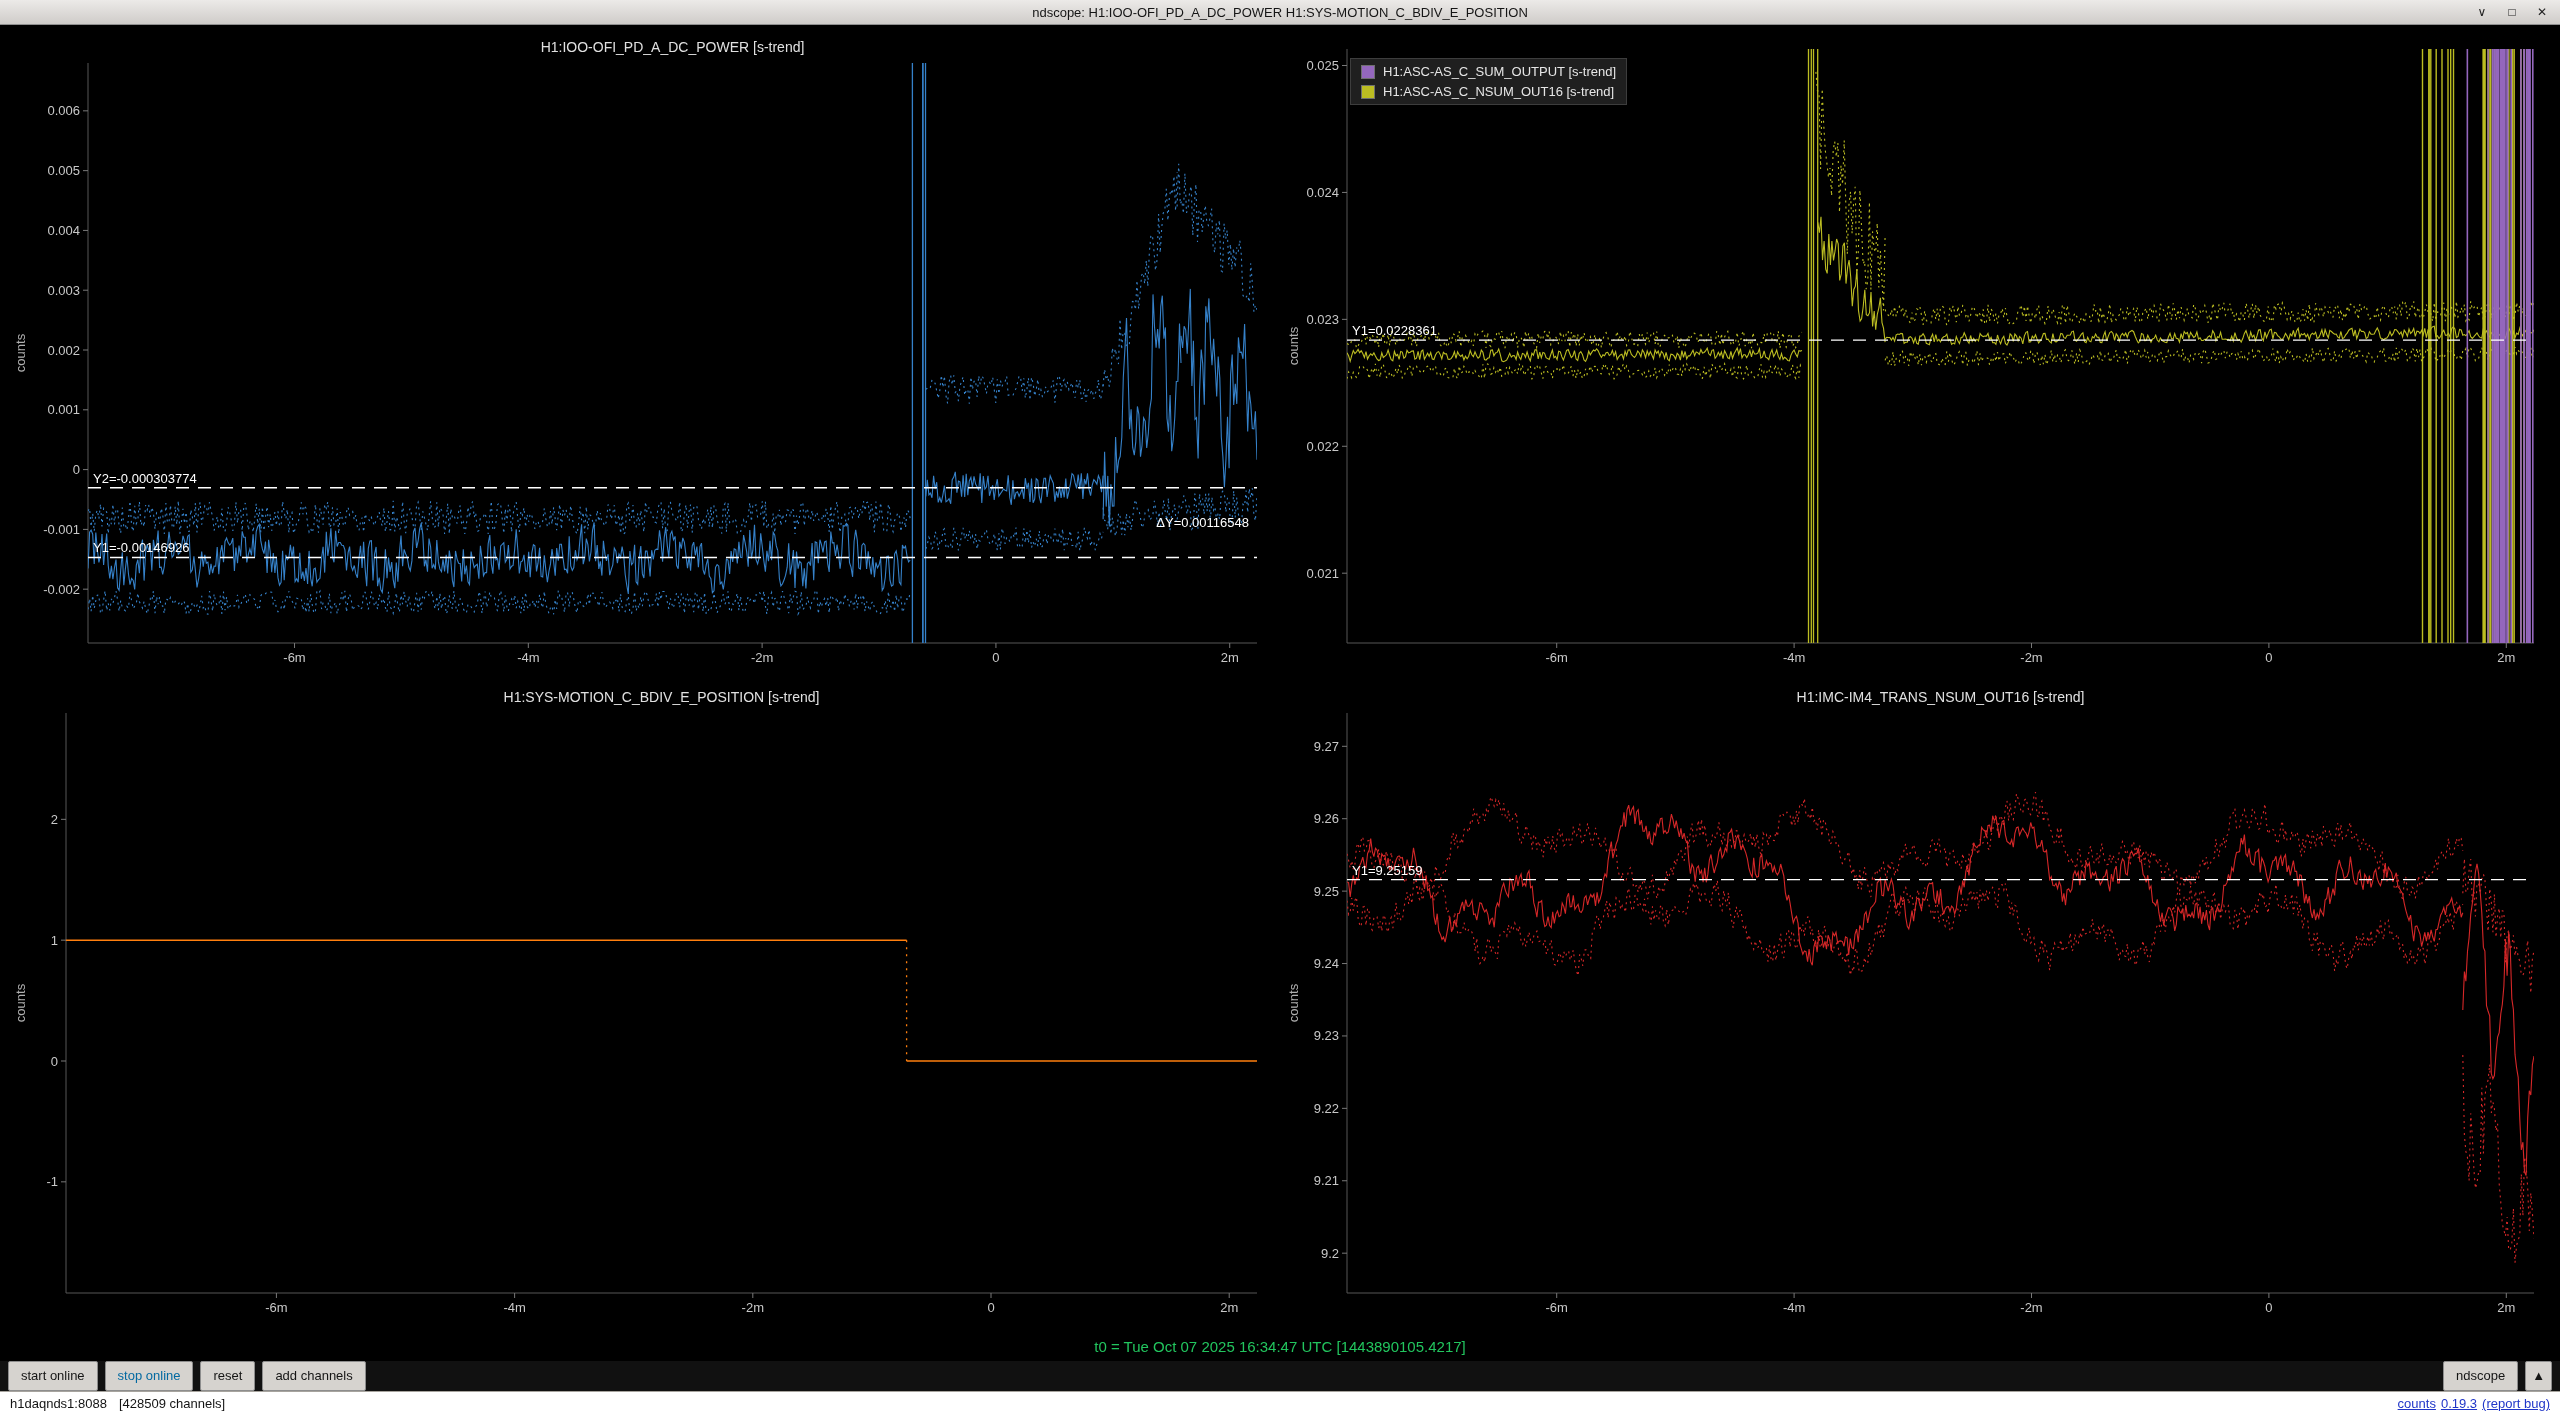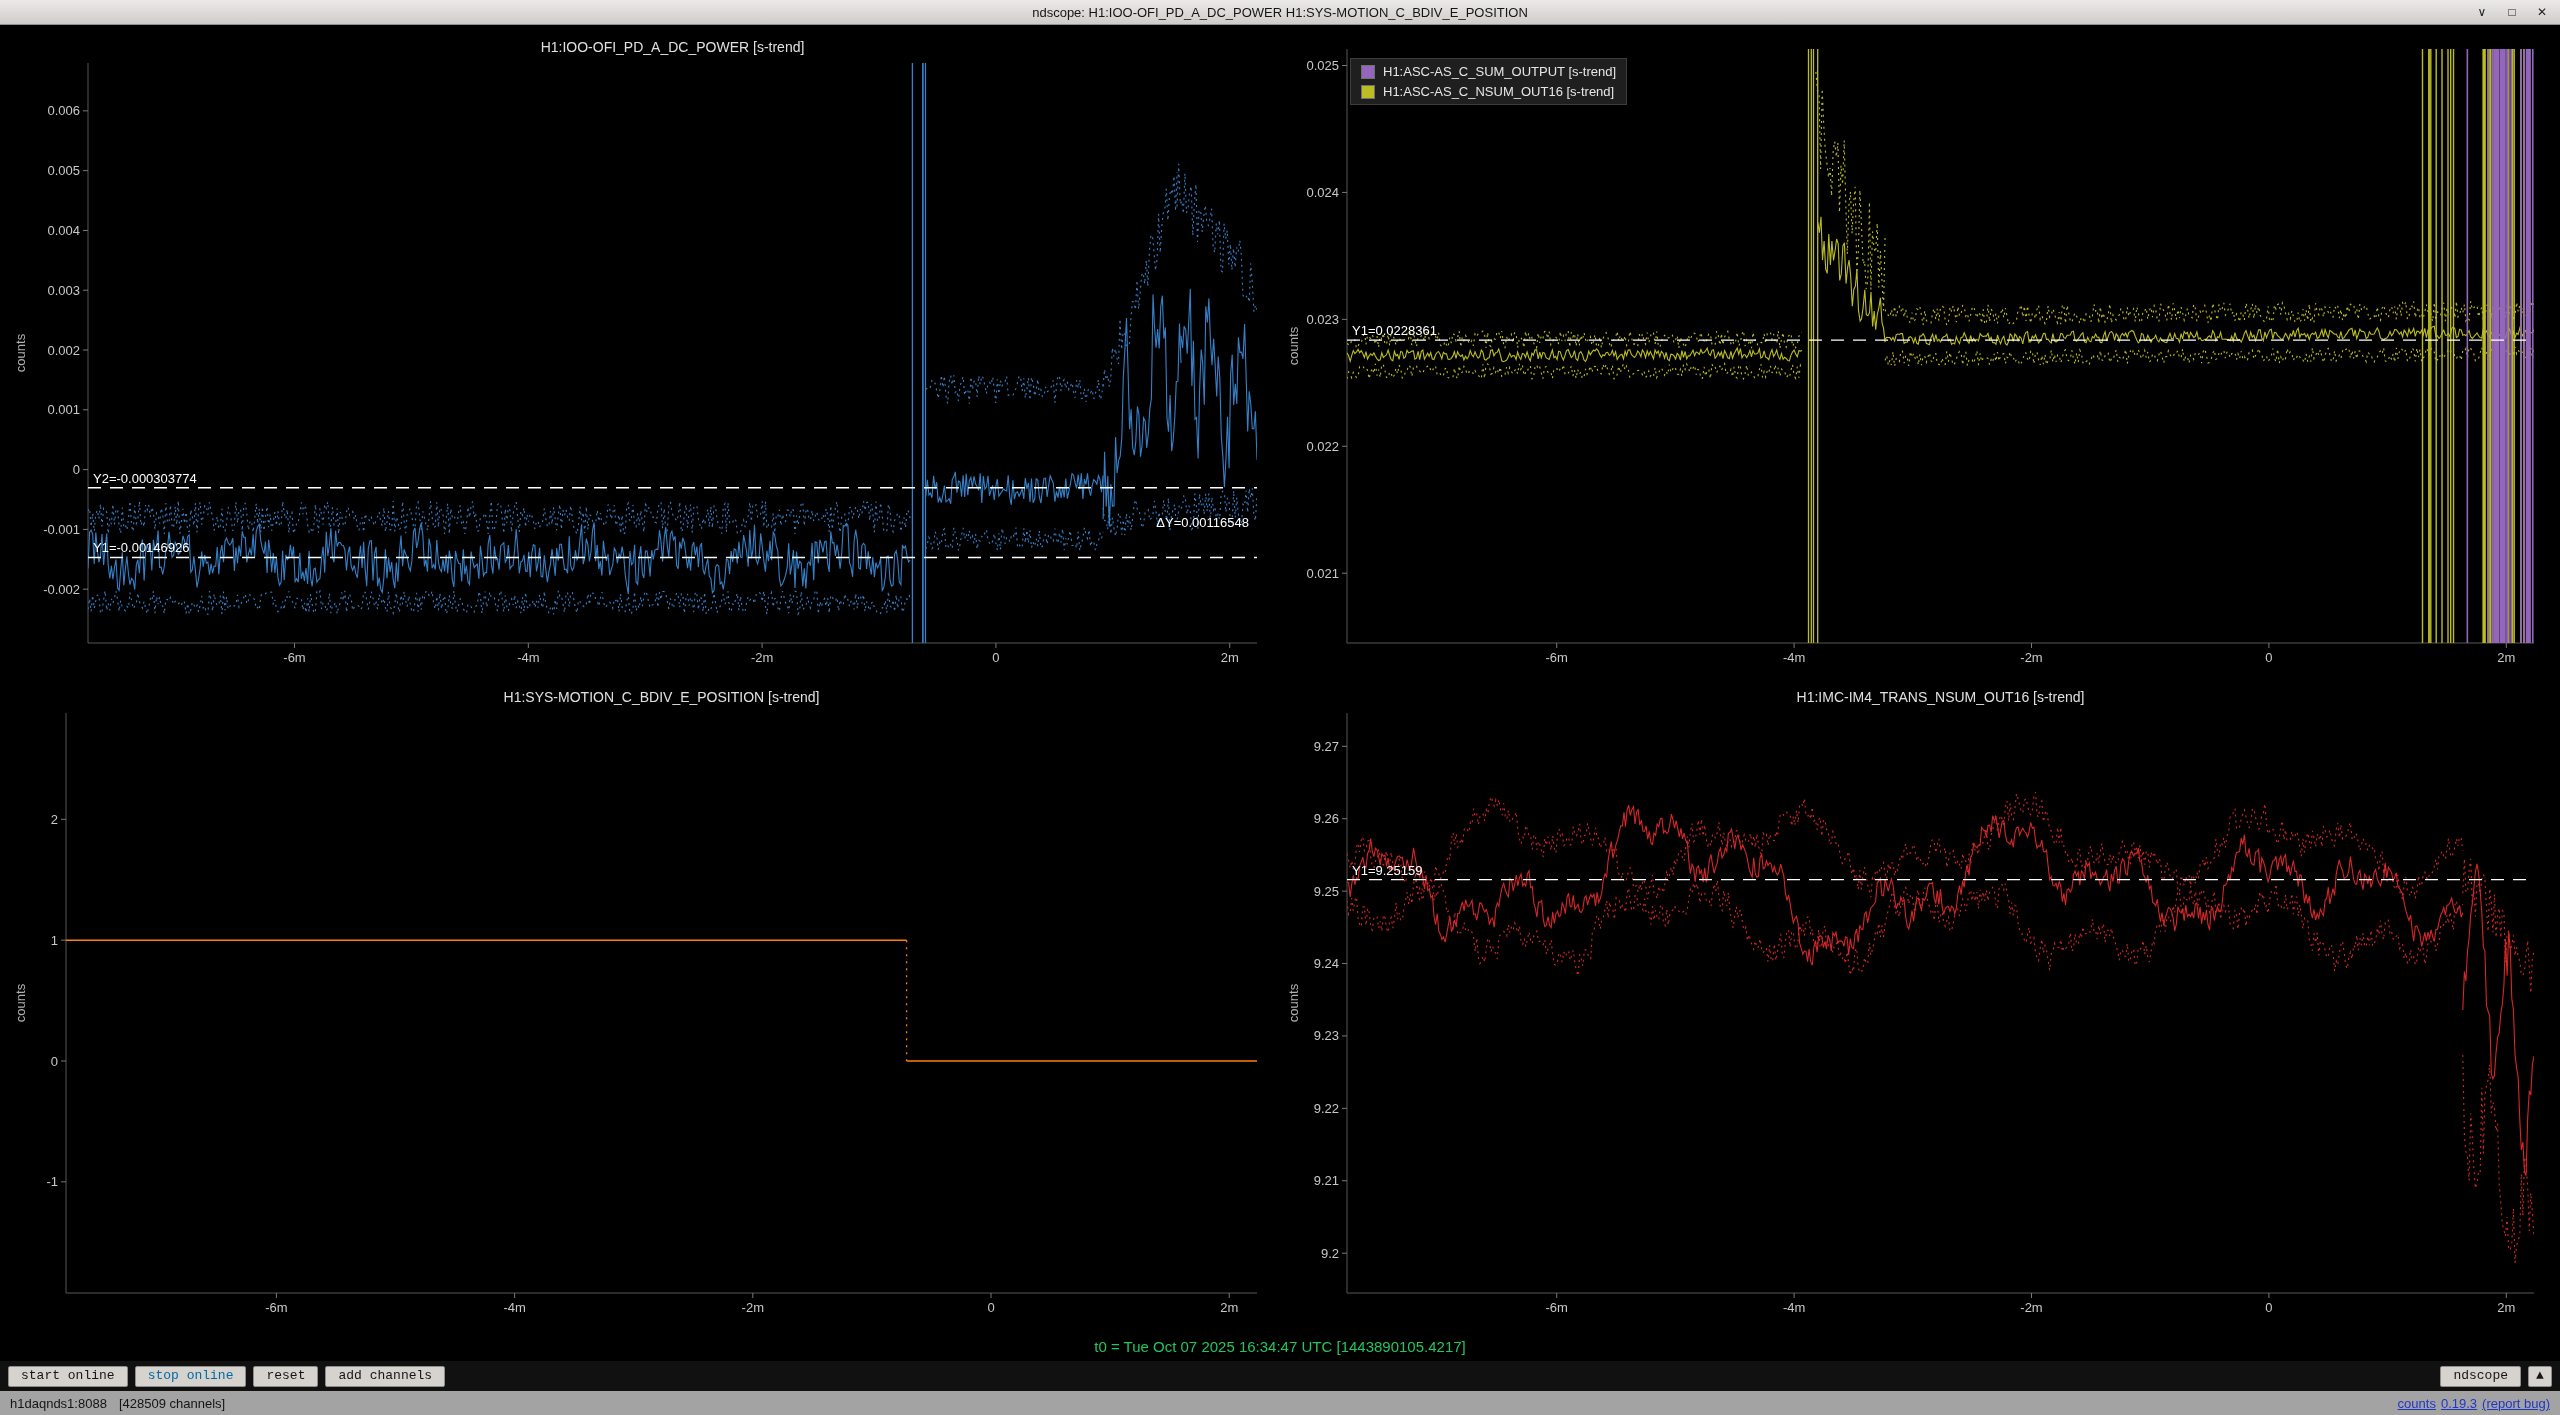--- a/index.html
+++ b/index.html
@@ -46,29 +46,29 @@
     flex:0 0 30px; background:#000; color:#22c55e; font-size:15px;
     display:flex; align-items:center; justify-content:center;
   }
   
   .toolbar {
     flex:0 0 30px; background:#111;
     display:flex; align-items:center; gap:7px; padding:0 8px;
   }
   .btn {
     background:#d6d3cf; border:1px solid #8d8d8d; border-radius:2px;
-    font-family:Liberation Mono, monospace; font-size:13px; color:#151515;
-    height:21px; padding:1px 12px; line-height:16px; cursor:pointer;
+    font-family:Liberation Sans, sans-serif; font-size:13px; color:#151515;
+    height:30px; padding:1px 12px; line-height:16px; cursor:pointer;
   }
   .btn.disabled { color:#0369a1; }
   .btn.small { padding:1px 6px; min-width:24px; }
   .spacer { flex:1 1 auto; }
   
   .statusbar {
-    flex:0 0 24px; background:#a3a3a3; border-top:1px solid #a7a49e;
+    flex:0 0 24px; background:#ffffff; border-top:1px solid #a7a49e;
     display:flex; align-items:center; justify-content:space-between;
     font-size:13px; color:#141414; padding:0 10px;
   }
   .status-left { display:flex; gap:12px; }
   .status-right { display:flex; gap:5px; align-items:center; }
   .status-right a, .status-right .ver { color:#2036c8; text-decoration:underline; cursor:pointer; }
 </style>
 </head>
 <body>
 

